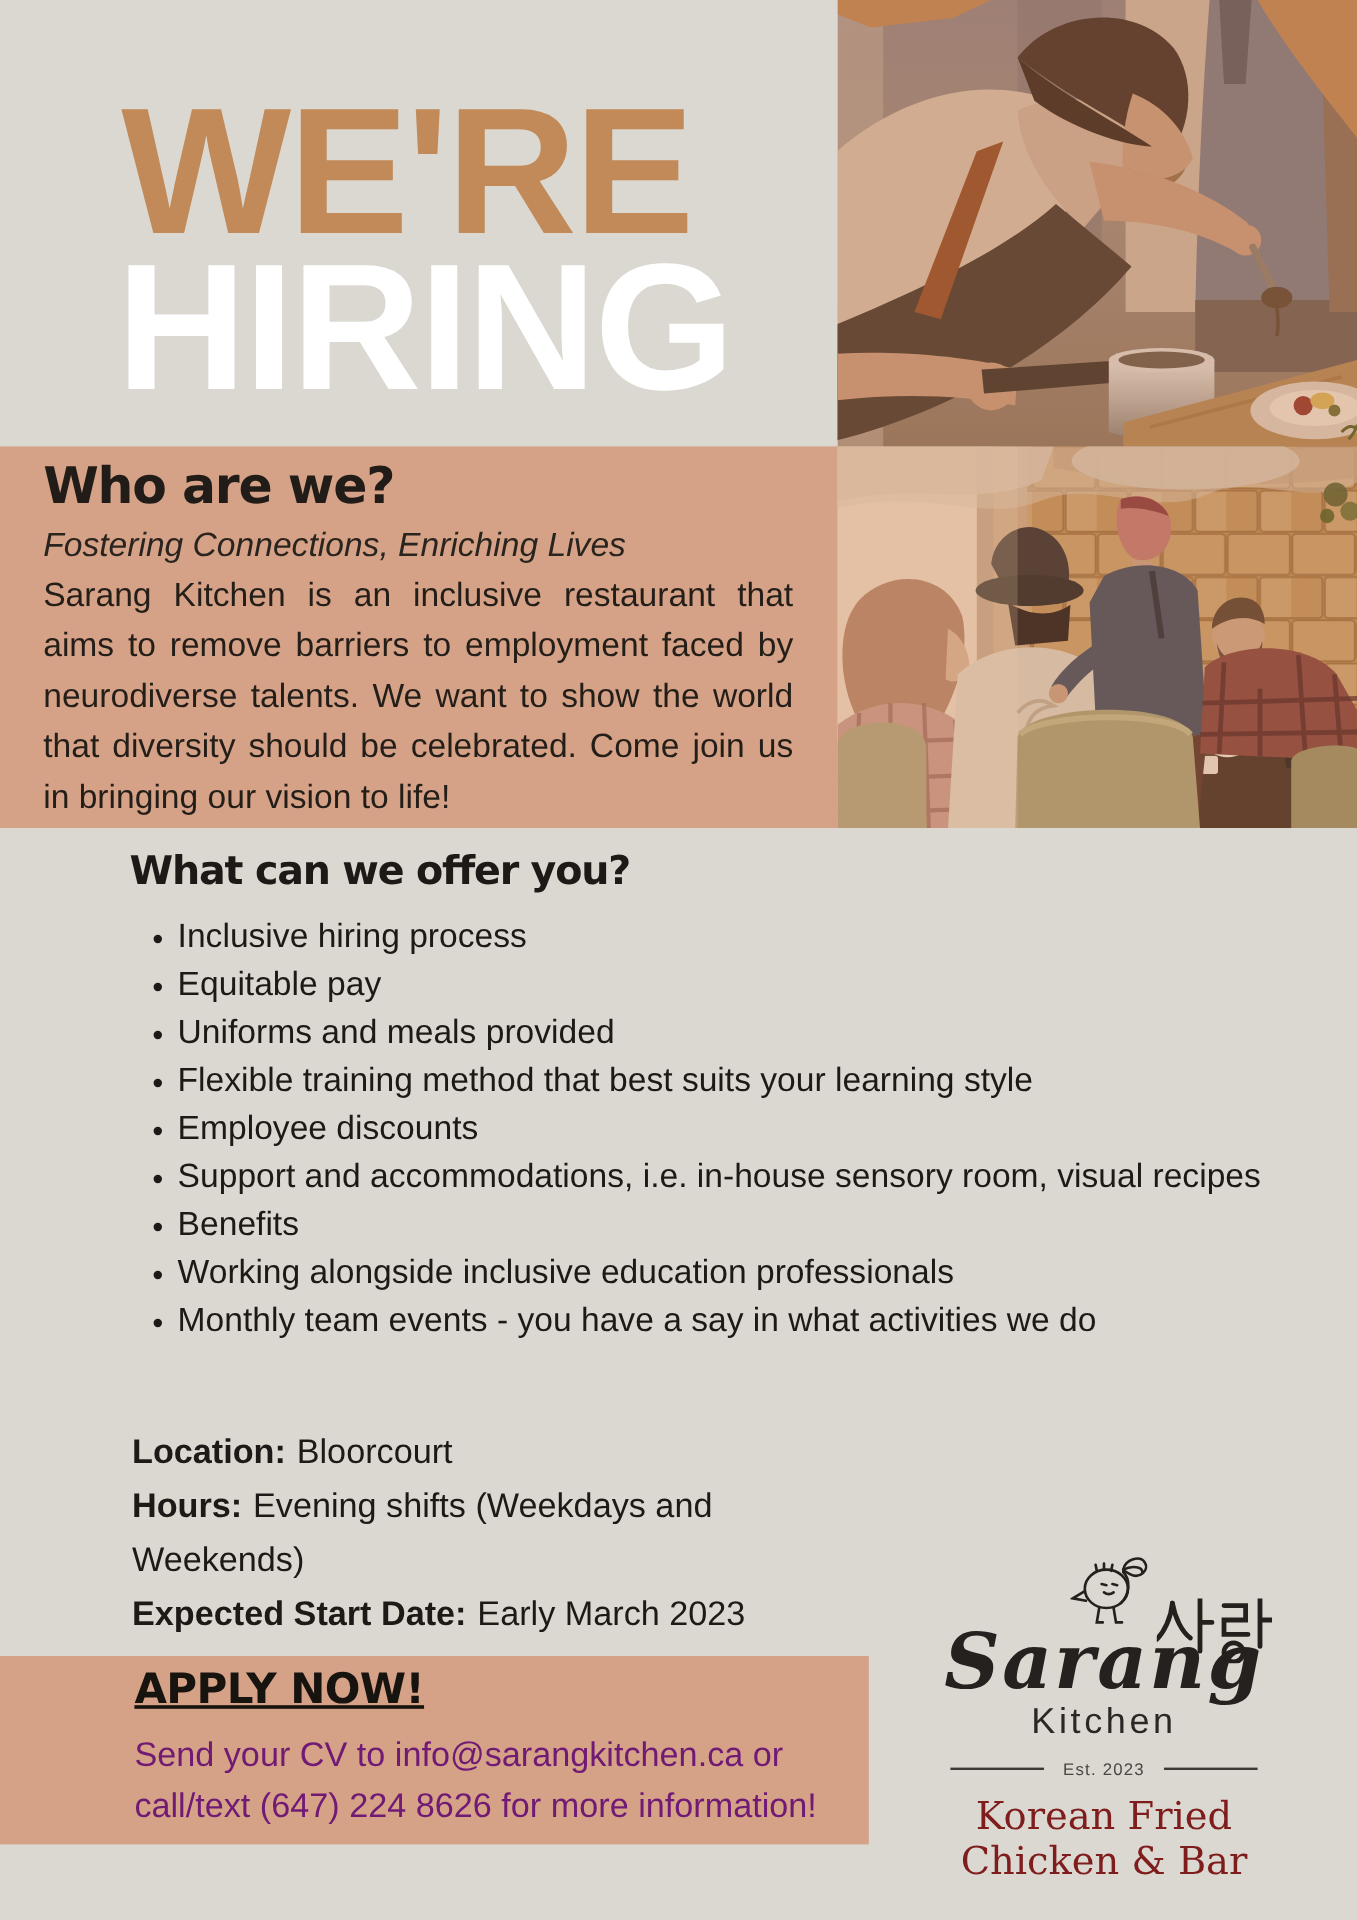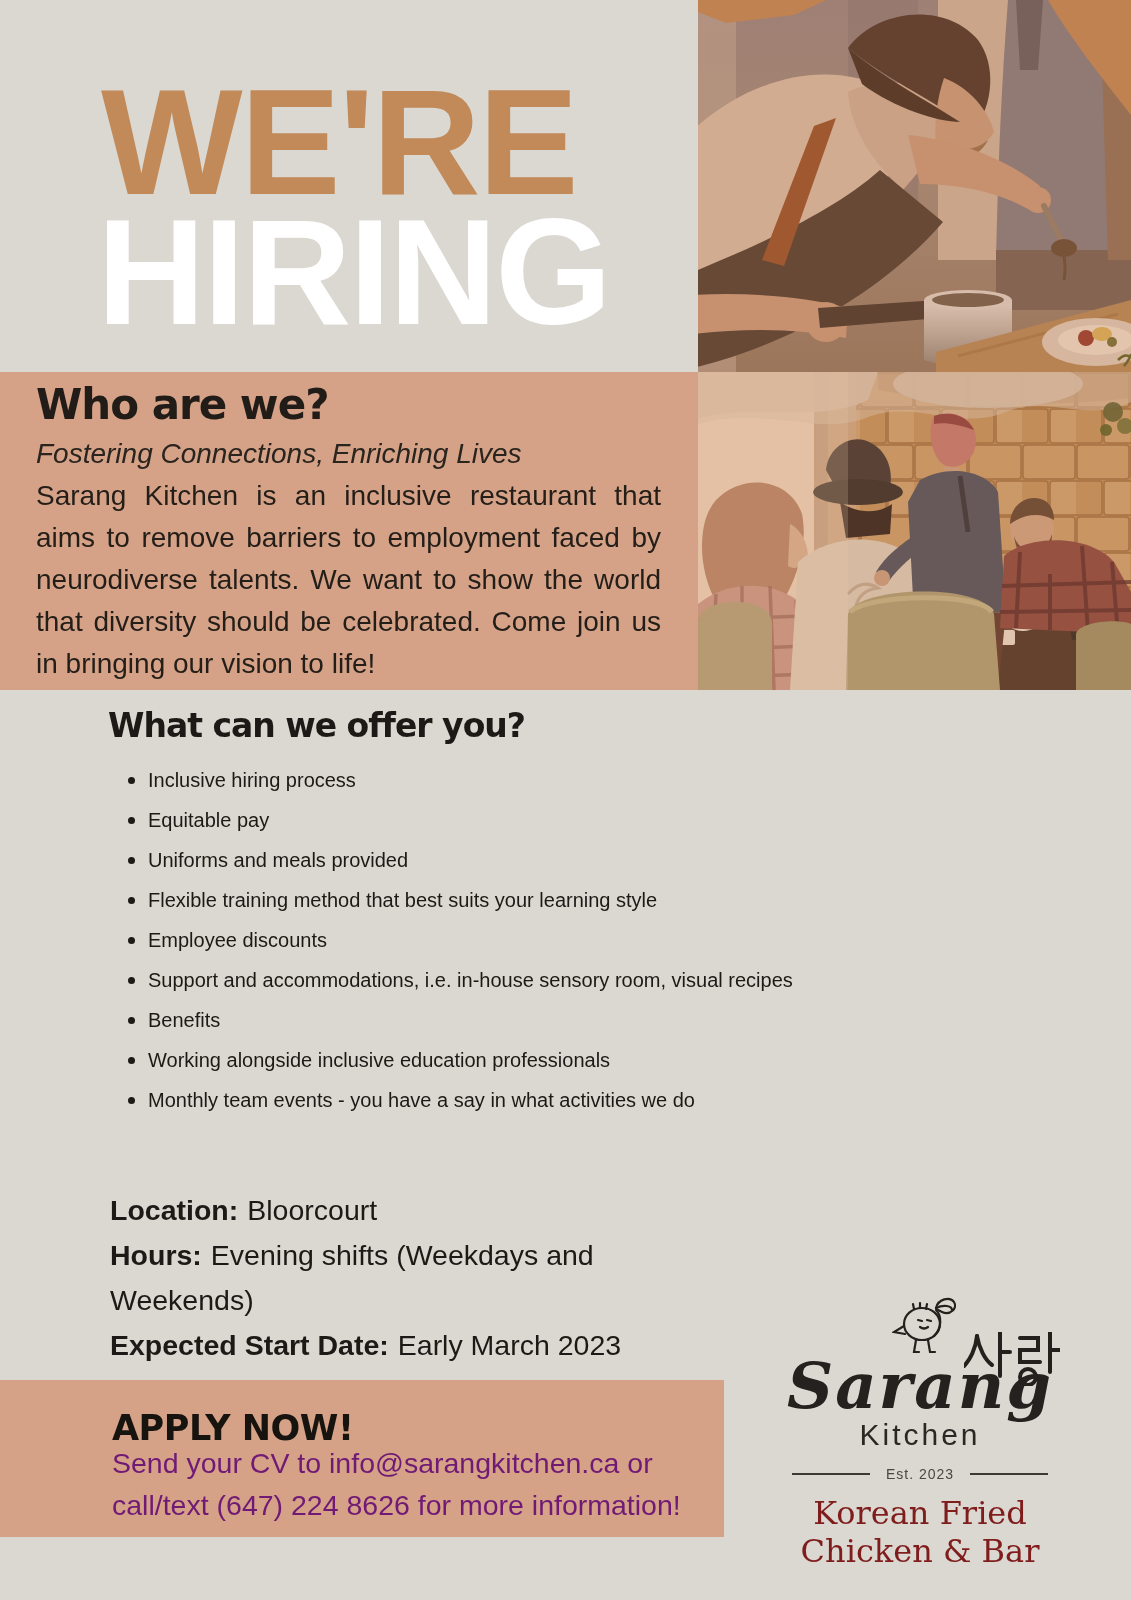--- a/index.html
+++ b/index.html
@@ -24,29 +24,29 @@
   .who h2{margin:0;position:absolute;left:36px;top:8px;
     font-family:"DejaVu Sans",sans-serif;font-weight:700;font-size:42px;letter-spacing:-1px;color:#211c18;}
   .who .tagline{margin:0;position:absolute;left:36px;top:66px;
     font-style:italic;font-size:28px;color:#2a241f;}
   .who .who-body{margin:0;position:absolute;left:36px;top:103px;width:625px;
     font-size:28px;line-height:42px;text-align:justify;color:#241e19;}
   
   .offer h2{margin:0;position:absolute;left:108px;top:706px;
     font-family:"DejaVu Sans",sans-serif;font-weight:700;font-size:33px;letter-spacing:-1px;color:#1d1916;}
   .offer ul{margin:0;position:absolute;left:120px;top:760px;width:950px;
-    padding-left:28px;font-size:20px;line-height:40px;color:#1d1916;}
+    padding-left:28px;font-size:28px;line-height:40px;color:#1d1916;}
   .offer li::marker{font-size:22px;}
   
   .details{position:absolute;left:110px;top:1188px;width:560px;font-size:28.5px;line-height:45px;color:#1d1916;}
   .details .b{font-weight:700;margin-right:9px;}
   
   .apply{position:absolute;left:0;top:1380px;width:724px;height:157px;background:#d5a287;}
-  .apply h3{margin:0;position:absolute;left:112px;top:28px;
-    font-family:"DejaVu Sans",sans-serif;font-weight:700;font-size:35px;letter-spacing:-0.5px;color:#17130f;}
+  .apply h3{margin:0;position:absolute;left:112px;top:8px;
+    font-family:"DejaVu Sans",sans-serif;font-weight:700;font-size:35px;letter-spacing:-0.5px;color:#17130f;text-decoration:underline;}
   .apply p{margin:0;position:absolute;left:112px;top:62px;width:614px;
     font-size:28.5px;line-height:42px;color:#701a75;}
   
   .logo{position:absolute;left:752px;top:1298px;width:336px;text-align:center;color:#24211e;}
   .logo-top{position:relative;height:56px;}
   .mascot{position:absolute;left:140px;top:-4px;}
   .hangul{position:absolute;left:212px;top:34px;}
   .logo-name{font-family:"DejaVu Serif",serif;font-style:italic;font-weight:700;
     font-size:64px;line-height:64px;letter-spacing:2px;color:#24211e;}
   .logo-sub{font-family:"Liberation Sans",sans-serif;font-size:30px;line-height:30px;

